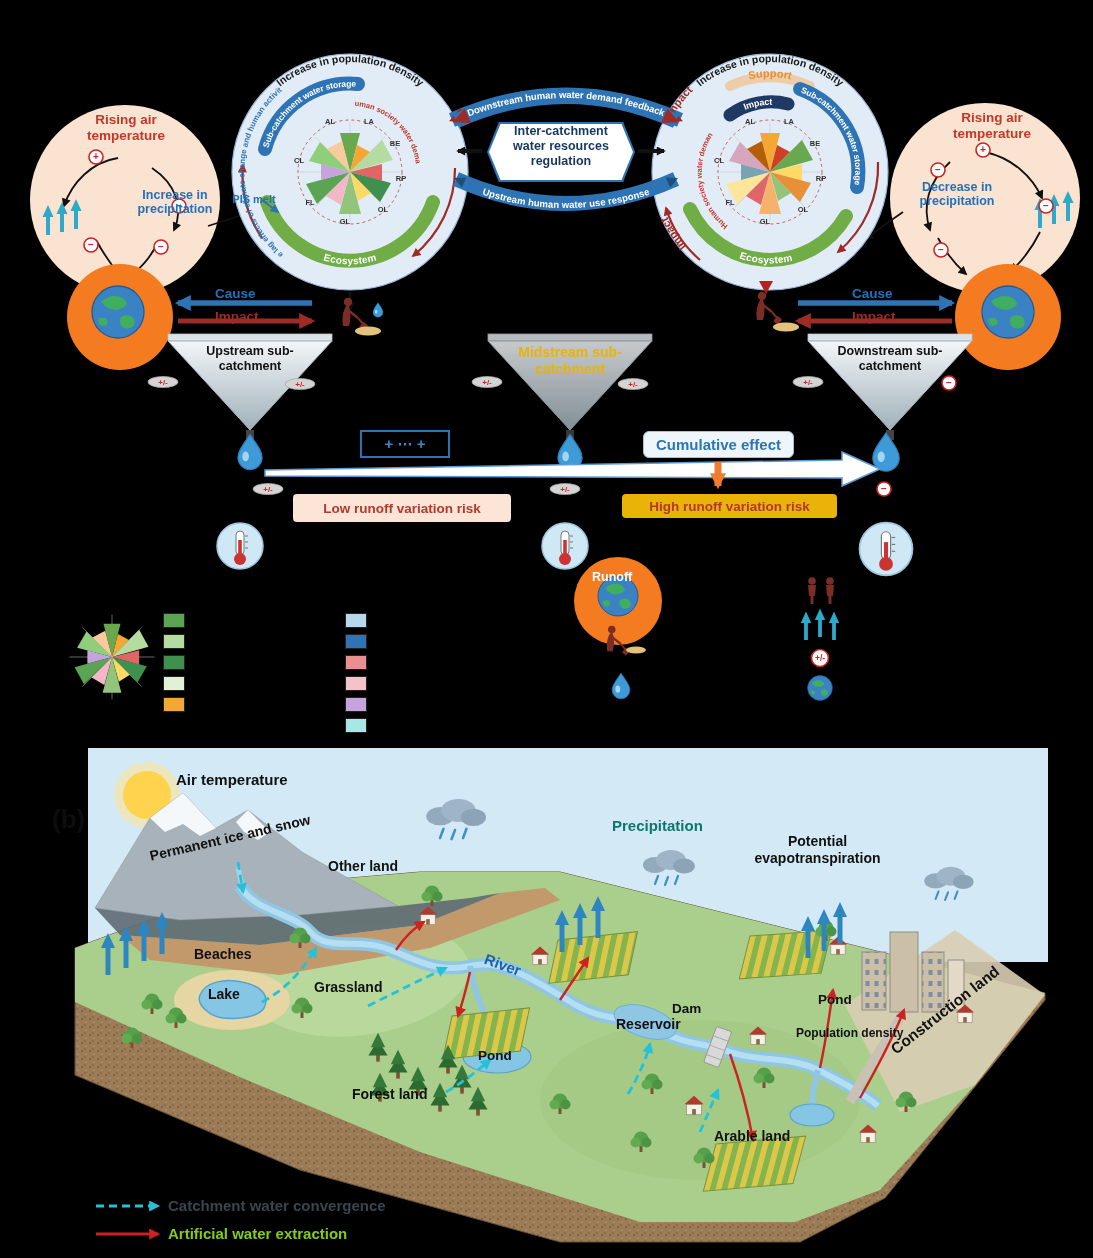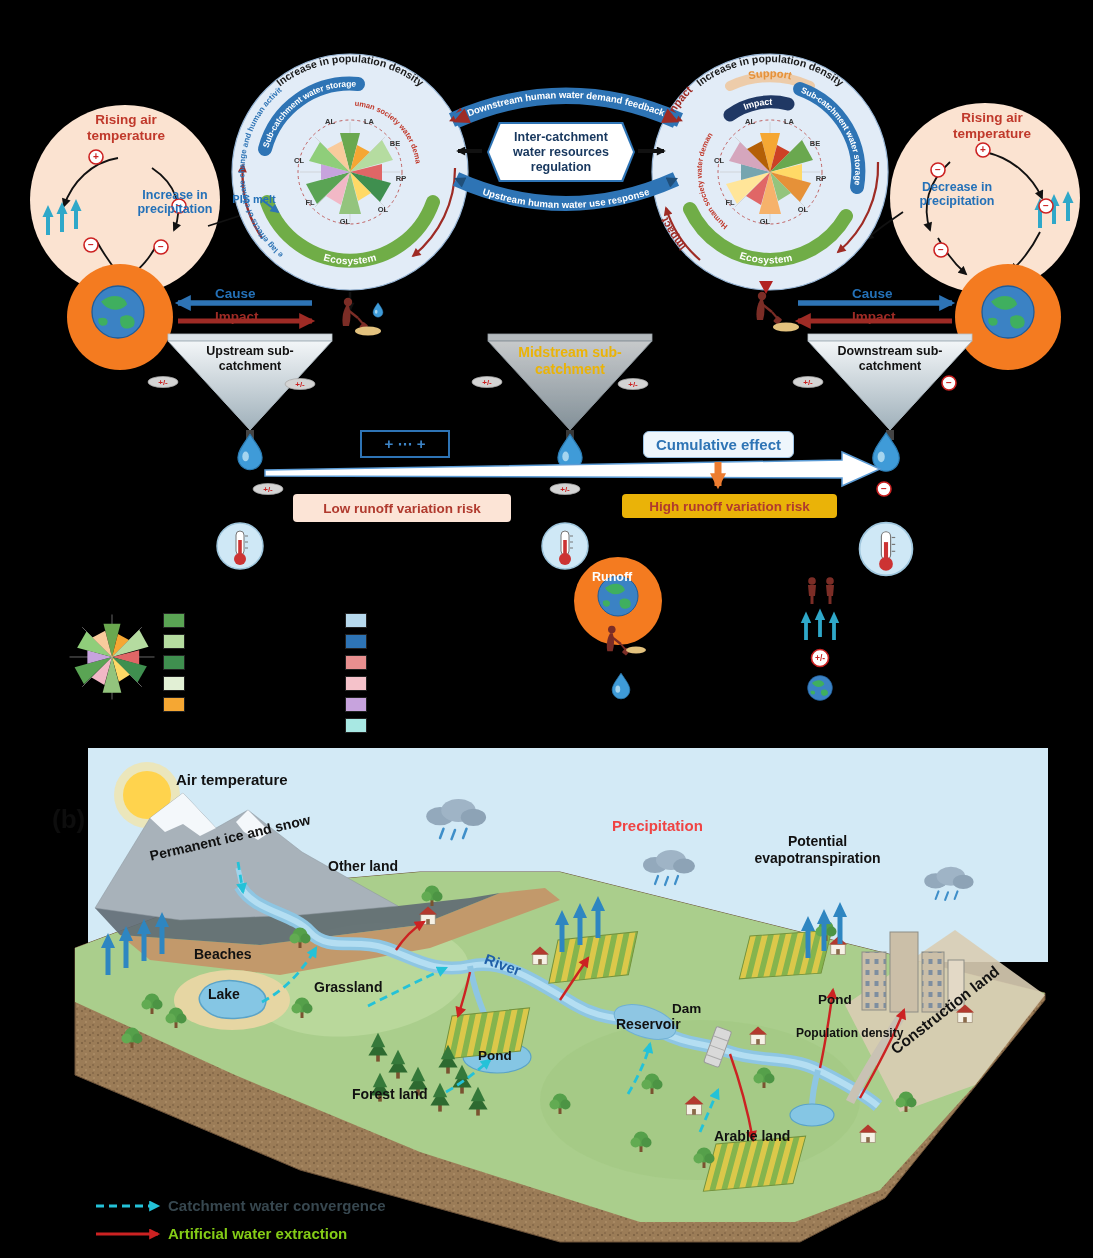--- a/index.html
+++ b/index.html
@@ -531,21 +531,21 @@
 </svg>
 
 <div class="abs b ctr" style="left:62px;top:112px;width:128px;font-size:13.5px;color:#c0392b;line-height:1.15">Rising air temperature</div>
 <div class="abs b ctr" style="left:116px;top:188px;width:118px;font-size:12.5px;color:#2471b8;line-height:1.15">Increase in precipitation</div>
 <div class="abs b ctr" style="left:230px;top:193px;width:48px;font-size:11px;color:#2471b8;line-height:1.1">PIS melt</div>
 <div class="abs b ctr" style="left:928px;top:110px;width:128px;font-size:13.5px;color:#c0392b;line-height:1.15">Rising air temperature</div>
 <div class="abs b ctr" style="left:898px;top:180px;width:118px;font-size:12.5px;color:#2471b8;line-height:1.15">Decrease in precipitation</div>
 
 <div class="abs" style="left:487px;top:122px;width:148px;height:60px;">
   <div style="position:absolute;inset:0;background:#2e74b5;clip-path:polygon(8% 0,92% 0,100% 50%,92% 100%,8% 100%,0 50%)"></div>
-  <div style="position:absolute;inset:2px;background:#fff;clip-path:polygon(8% 0,92% 0,100% 50%,92% 100%,8% 100%,0 50%);display:flex;align-items:center;justify-content:center">
+  <div style="position:absolute;inset:2px;background:#fff;clip-path:polygon(8% 0,92% 0,100% 50%,92% 100%,8% 100%,0 50%);display:flex;justify-content:center">
     <div class="b ctr" style="font-size:12.5px;color:#17375e;line-height:1.2;padding:0 10px">Inter-catchment water resources regulation</div>
   </div>
 </div>
 
 <div class="abs b" style="left:215px;top:286px;font-size:13.5px;color:#2471b8">Cause</div>
 <div class="abs b" style="left:215px;top:309px;font-size:13.5px;color:#9e2b25">Impact</div>
 <div class="abs b" style="left:852px;top:286px;font-size:13.5px;color:#2471b8">Cause</div>
 <div class="abs b" style="left:852px;top:309px;font-size:13.5px;color:#9e2b25">Impact</div>
 
 <div class="abs b ctr" style="left:175px;top:344px;width:150px;font-size:12.5px;color:#111;line-height:1.2">Upstream sub-catchment</div>
@@ -573,21 +573,21 @@
   <span class="sq" style="background: rgb(232, 143, 143);"></span>
   <span class="sq" style="background: rgb(245, 194, 202);"></span>
   <span class="sq" style="background: rgb(199, 163, 221);"></span>
   <span class="sq" style="background: rgb(168, 232, 227);"></span>
 </div>
 
 <div class="abs b" style="left:52px;top:804px;font-size:26px;color:#0d0d0d">(b)</div>
 <div class="abs b" style="left:176px;top:771px;font-size:15px;color:#111">Air temperature</div>
 <div class="abs b" style="left:150px;top:848px;width:215px;font-size:14px;color:#111;transform:rotate(-13deg);transform-origin:left center">Permanent ice and snow</div>
 <div class="abs b" style="left:328px;top:858px;font-size:14px;color:#111">Other land</div>
-<div class="abs b" style="left:612px;top:817px;font-size:15px;color:#ef4444">Precipitation</div>
+<div class="abs b" style="left:612px;top:817px;font-size:15px;color:#0f766e">Precipitation</div>
 <div class="abs b ctr" style="left:735px;top:833px;width:165px;font-size:14px;color:#111;line-height:1.2">Potential evapotranspiration</div>
 <div class="abs b" style="left:194px;top:946px;font-size:14px;color:#111">Beaches</div>
 <div class="abs b" style="left:208px;top:986px;font-size:14px;color:#111">Lake</div>
 <div class="abs b" style="left:314px;top:979px;font-size:14px;color:#111">Grassland</div>
 <div class="abs b" style="left:484px;top:956px;font-size:15px;color:#1f5fa8;transform:rotate(20deg)">River</div>
 <div class="abs b" style="left:478px;top:1048px;font-size:13.5px;color:#111">Pond</div>
 <div class="abs b" style="left:352px;top:1086px;font-size:14px;color:#111">Forest land</div>
 <div class="abs b" style="left:616px;top:1016px;font-size:14px;color:#111">Reservoir</div>
 <div class="abs b" style="left:672px;top:1001px;font-size:13.5px;color:#111">Dam</div>
 <div class="abs b" style="left:714px;top:1128px;font-size:14px;color:#111">Arable land</div>

